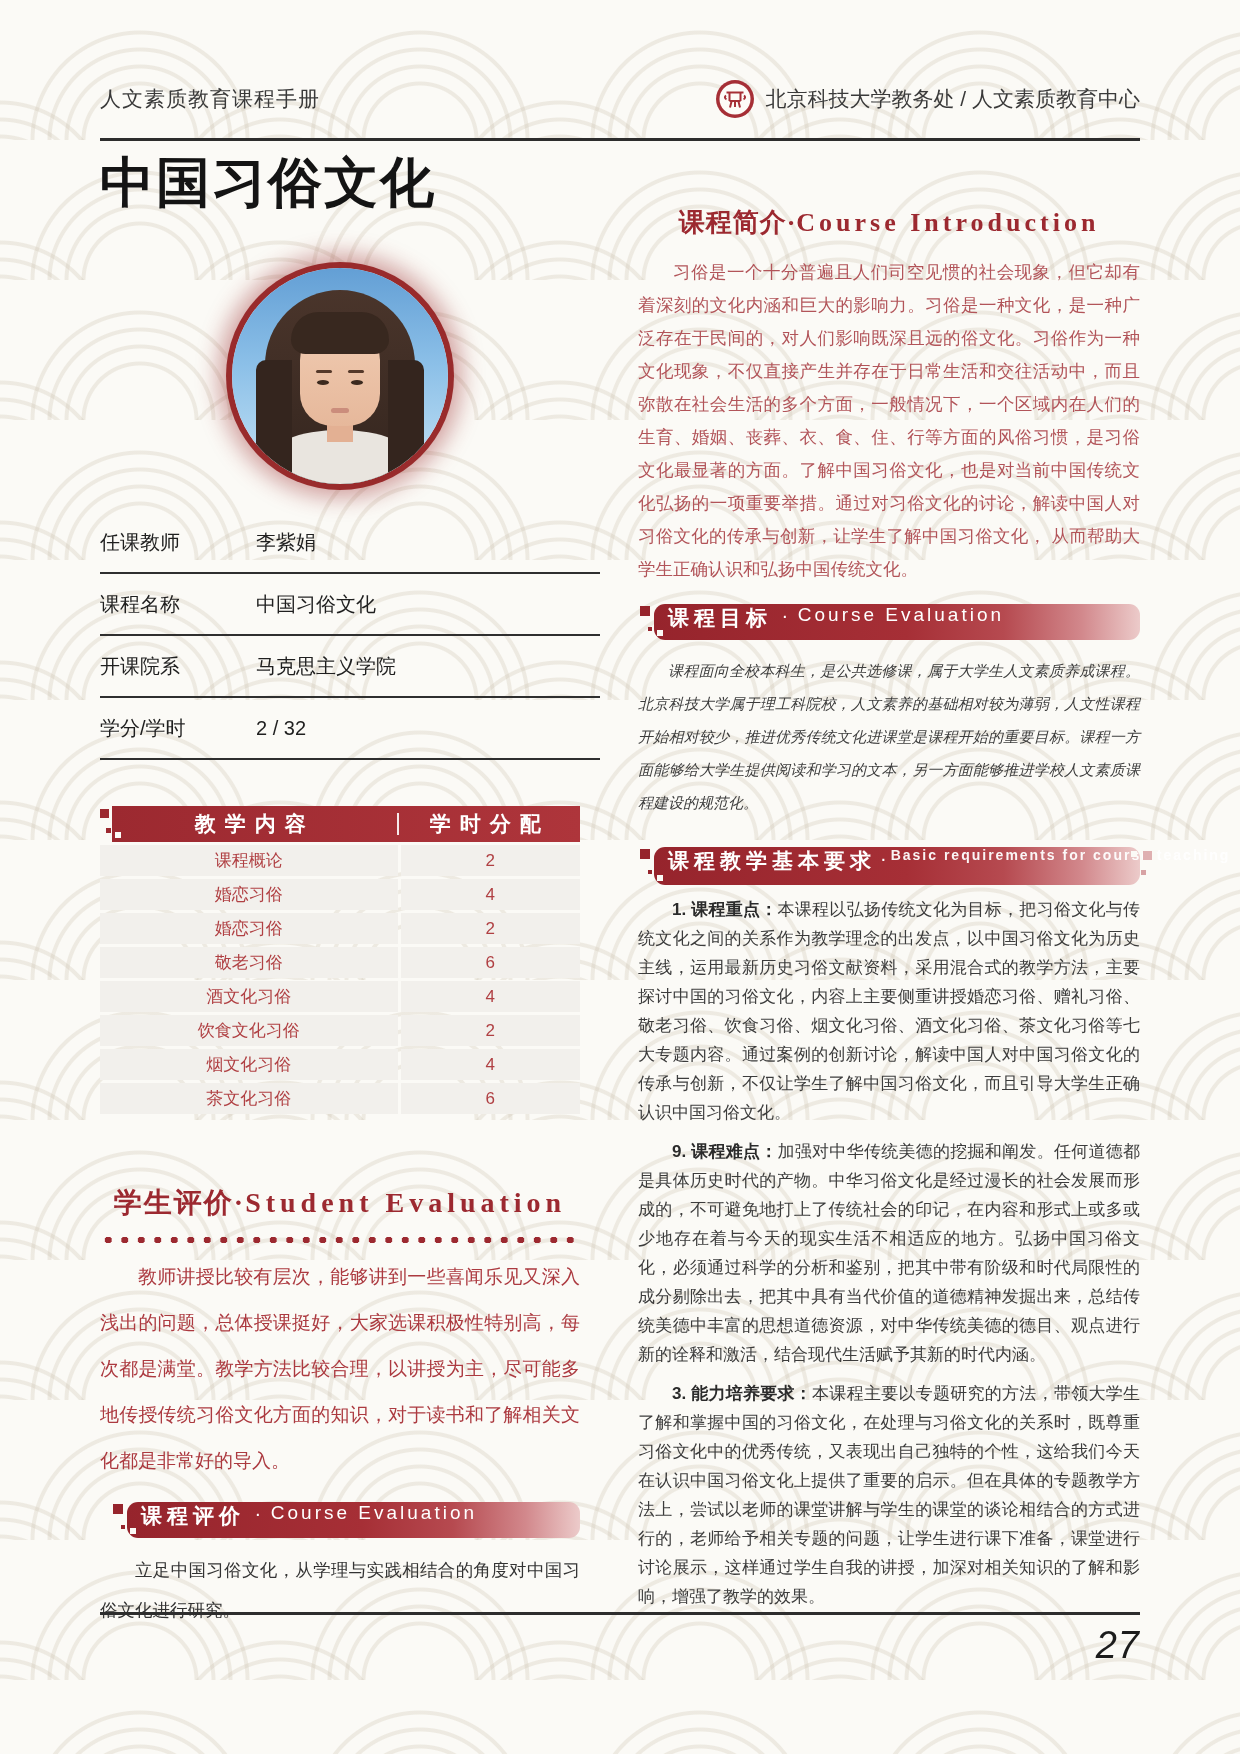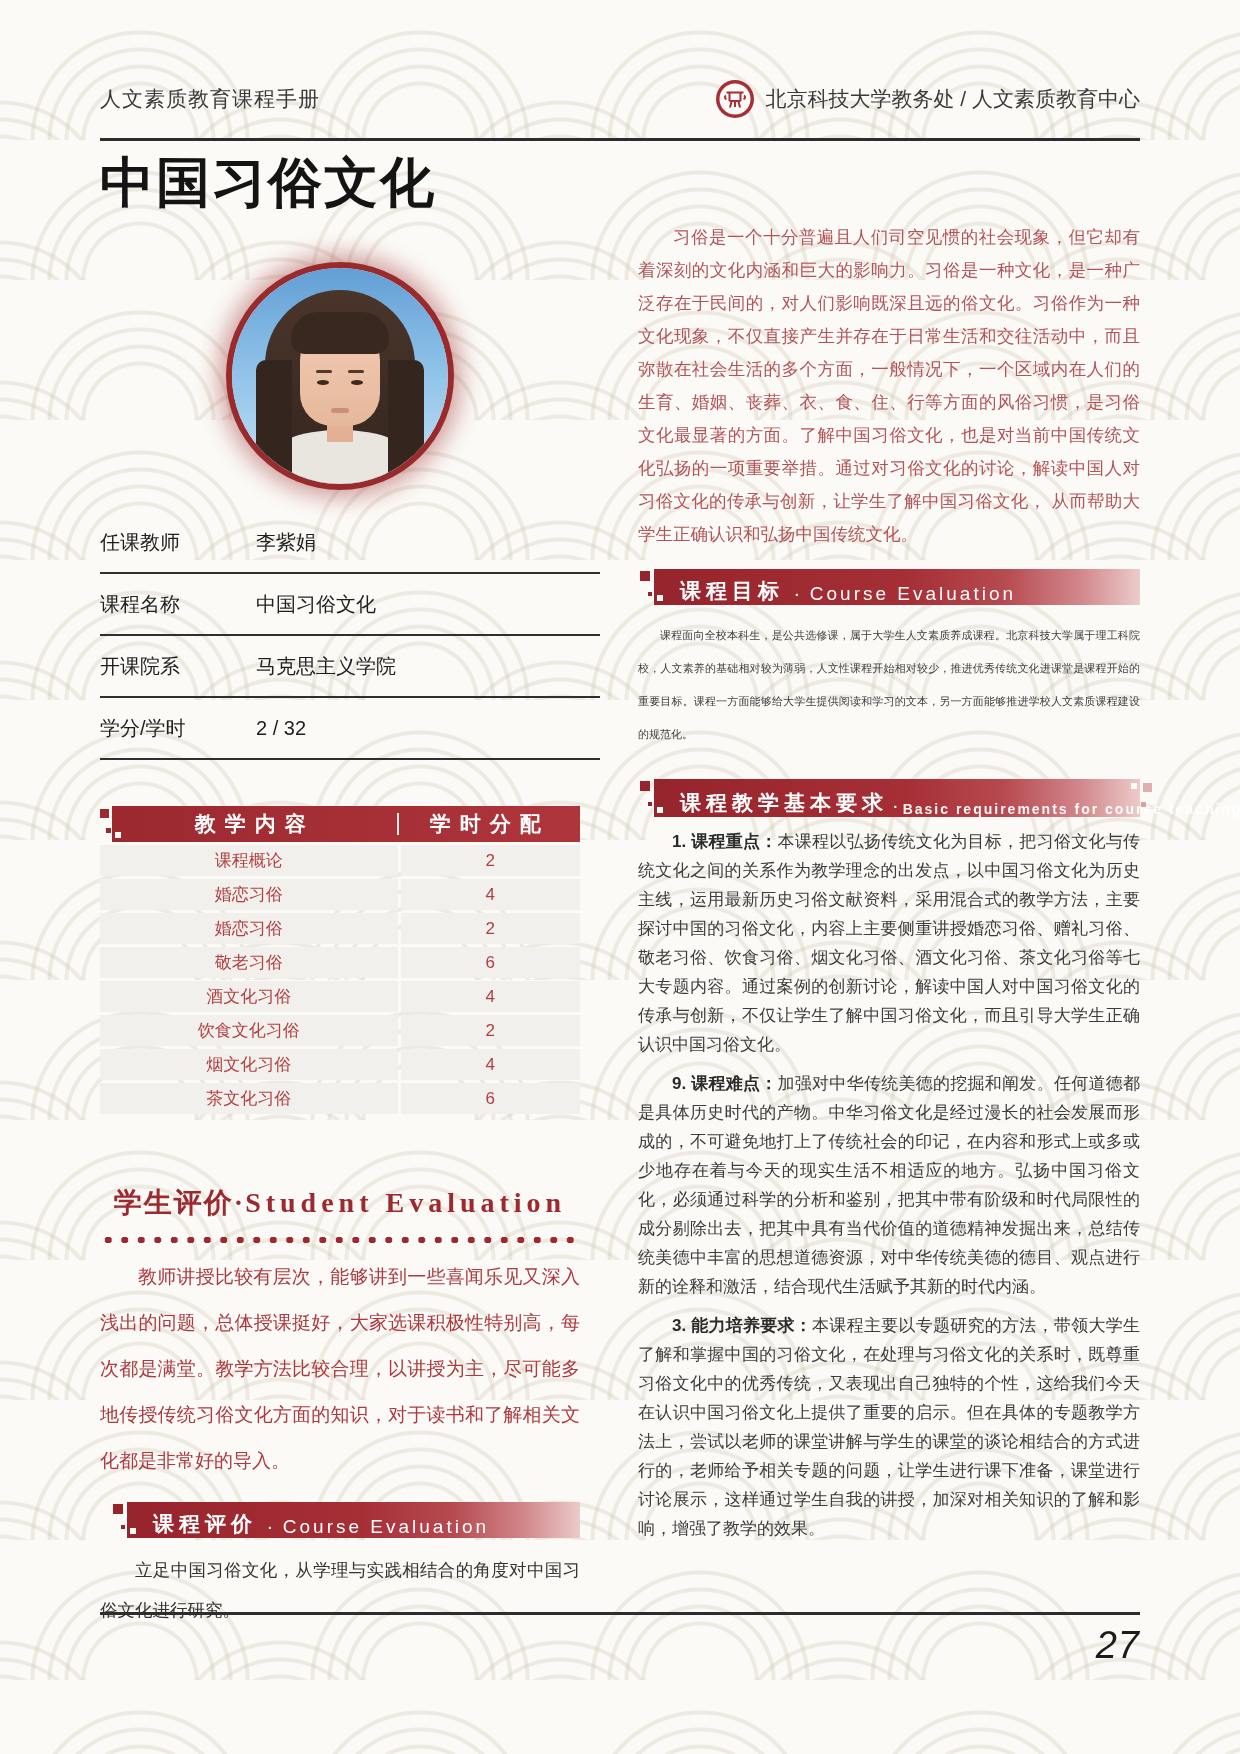--- a/index.html
+++ b/index.html
@@ -88,42 +88,42 @@
   
   .serif-title{font-family:"Liberation Serif","DejaVu Serif",serif;font-weight:bold;color:#9c2930;text-align:center;}
   .eval-title{margin-top:70px;font-size:28px;letter-spacing:2px;}
   .eval-title .en{letter-spacing:5px;}
   .dotline{margin-top:14px;height:8px;width:100%;
     background-image:radial-gradient(circle 3.4px at 50% 50%, #9c2930 97%, rgba(0,0,0,0) 100%);
     background-size:16.5px 8px;background-repeat:repeat-x;}
   .eval-body{margin:10px 0 0;font-size:19px;line-height:46px;color:#ac3a40;text-align:justify;text-indent:2em;}
 
   
-  .section-bar{position:relative;height:36px;display:flex;align-items:flex-end;padding-left:26px;margin-left:16px;color:#fff;
-    background:linear-gradient(90deg,#96242c 0%,#a62f36 52%,#b64a50 72%,#d2888c 88%,#eccbca 100%);}
+  .section-bar{position:relative;height:36px;display:flex;align-items:flex-start;padding-left:14px;margin-left:16px;color:#fff;
+    background:linear-gradient(90deg,#96242c 0%,#a62f36 52%,#b64a50 72%,#d2888c 88%,#eccbca 100%);border-radius:11px;}
   .section-bar::before{content:"";position:absolute;left:-14px;top:2px;width:10px;height:10px;background:#96242c;
     box-shadow:5px 18px 0 -3px #96242c;}
   .section-bar::after{content:"";position:absolute;left:3px;bottom:4px;width:6px;height:6px;background:#fbfaf6;}
   .bar-zh{font-size:21px;font-weight:bold;letter-spacing:5px;white-space:pre;}
   .bar-sep{font-size:20px;margin:0 4px;white-space:pre;}
   .bar-en{font-size:19px;letter-spacing:3px;white-space:pre;}
   .bar-en-small{font-size:14px;letter-spacing:2px;font-weight:bold;opacity:.95;white-space:pre;}
   .pix-right{position:absolute;right:-12px;top:4px;width:9px;height:9px;background:#dfb0b1;
     box-shadow:-4px 17px 0 -2px #d7a2a4;}
   .notch-right{position:absolute;right:3px;top:4px;width:6px;height:6px;background:#fbfaf6;}
 
   .course-eval-bar{margin-top:18px;margin-left:27px;}
   .course-eval-body{margin:12px 0 0;font-size:17.5px;line-height:40px;color:#333;text-align:justify;text-indent:2em;}
 
   
   .intro-title{font-size:26px;letter-spacing:1px;}
   .intro-title .en{letter-spacing:4px;}
   .intro-body{margin:16px 0 0;font-size:17.5px;line-height:33px;color:#b25459;text-align:justify;text-indent:2em;}
   .objectives-bar{margin-top:18px;}
-  .objectives-body{margin:14px 0 0;font-size:11px;line-height:33px;color:#3c3c3c;text-align:justify;text-indent:2em;}
+  .objectives-body{margin:14px 0 0;font-size:15px;line-height:33px;color:#3c3c3c;text-align:justify;text-indent:2em;font-style:italic;}
   .requirements-bar{margin-top:28px;height:38px;}
   .req-body{margin:10px 0 0;font-size:17px;line-height:29px;color:#3c3c3c;text-align:justify;text-indent:2em;}
   .req-body b{color:#2b2b2b;}
 
   
   .footer-rule{position:absolute;top:1612px;left:100px;right:100px;height:3px;background:#2d2d2d;}
   .page-number{position:absolute;top:1624px;right:100px;font-size:38px;color:#1c1c1c;letter-spacing:1px;font-style:italic;}
 </style>
 </head>
 <body>
@@ -236,20 +236,23 @@
 
     <div class="section-bar course-eval-bar">
       <span class="bar-zh">课程评价</span>
         <span class="bar-sep"> · </span>
         <span class="bar-en">Course Evaluation</span>
     </div>
     <p class="course-eval-body">立足中国习俗文化，从学理与实践相结合的角度对中国习俗文化进行研究。</p>
   </div>
 
   <div class="right-col">
+    <div class="serif-title intro-title">
+      <span>课程简介</span><span>·</span><span class="en">Course  Introduction</span>
+    </div>
     <p class="intro-body">习俗是一个十分普遍且人们司空见惯的社会现象，但它却有着深刻的文化内涵和巨大的影响力。习俗是一种文化，是一种广泛存在于民间的，对人们影响既深且远的俗文化。习俗作为一种文化现象，不仅直接产生并存在于日常生活和交往活动中，而且弥散在社会生活的多个方面，一般情况下，一个区域内在人们的生育、婚姻、丧葬、衣、食、住、行等方面的风俗习惯，是习俗文化最显著的方面。了解中国习俗文化，也是对当前中国传统文化弘扬的一项重要举措。通过对习俗文化的讨论，解读中国人对习俗文化的传承与创新，让学生了解中国习俗文化， 从而帮助大学生正确认识和弘扬中国传统文化。</p>
 
     <div class="section-bar objectives-bar">
       <span class="bar-zh">课程目标</span>
         <span class="bar-sep"> · </span>
         <span class="bar-en">Course Evaluation</span>
     </div>
     <p class="objectives-body">课程面向全校本科生，是公共选修课，属于大学生人文素质养成课程。北京科技大学属于理工科院校，人文素养的基础相对较为薄弱，人文性课程开始相对较少，推进优秀传统文化进课堂是课程开始的重要目标。课程一方面能够给大学生提供阅读和学习的文本，另一方面能够推进学校人文素质课程建设的规范化。</p>
 
     <div class="section-bar requirements-bar">

